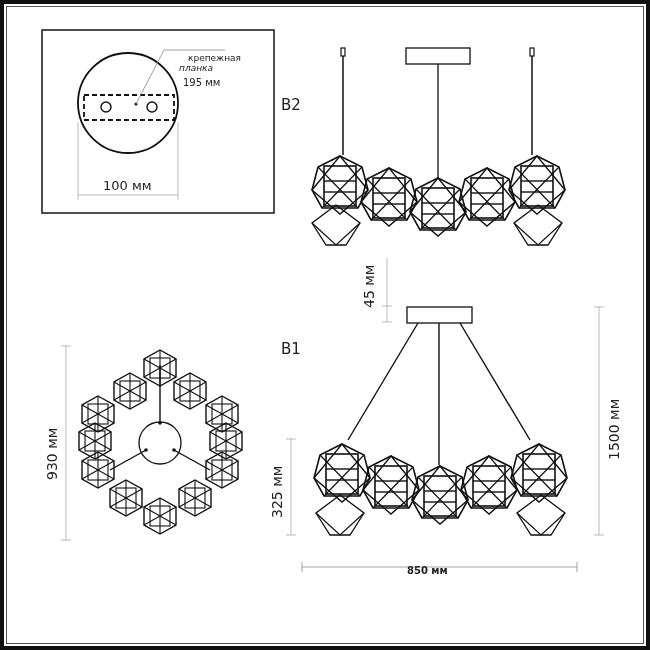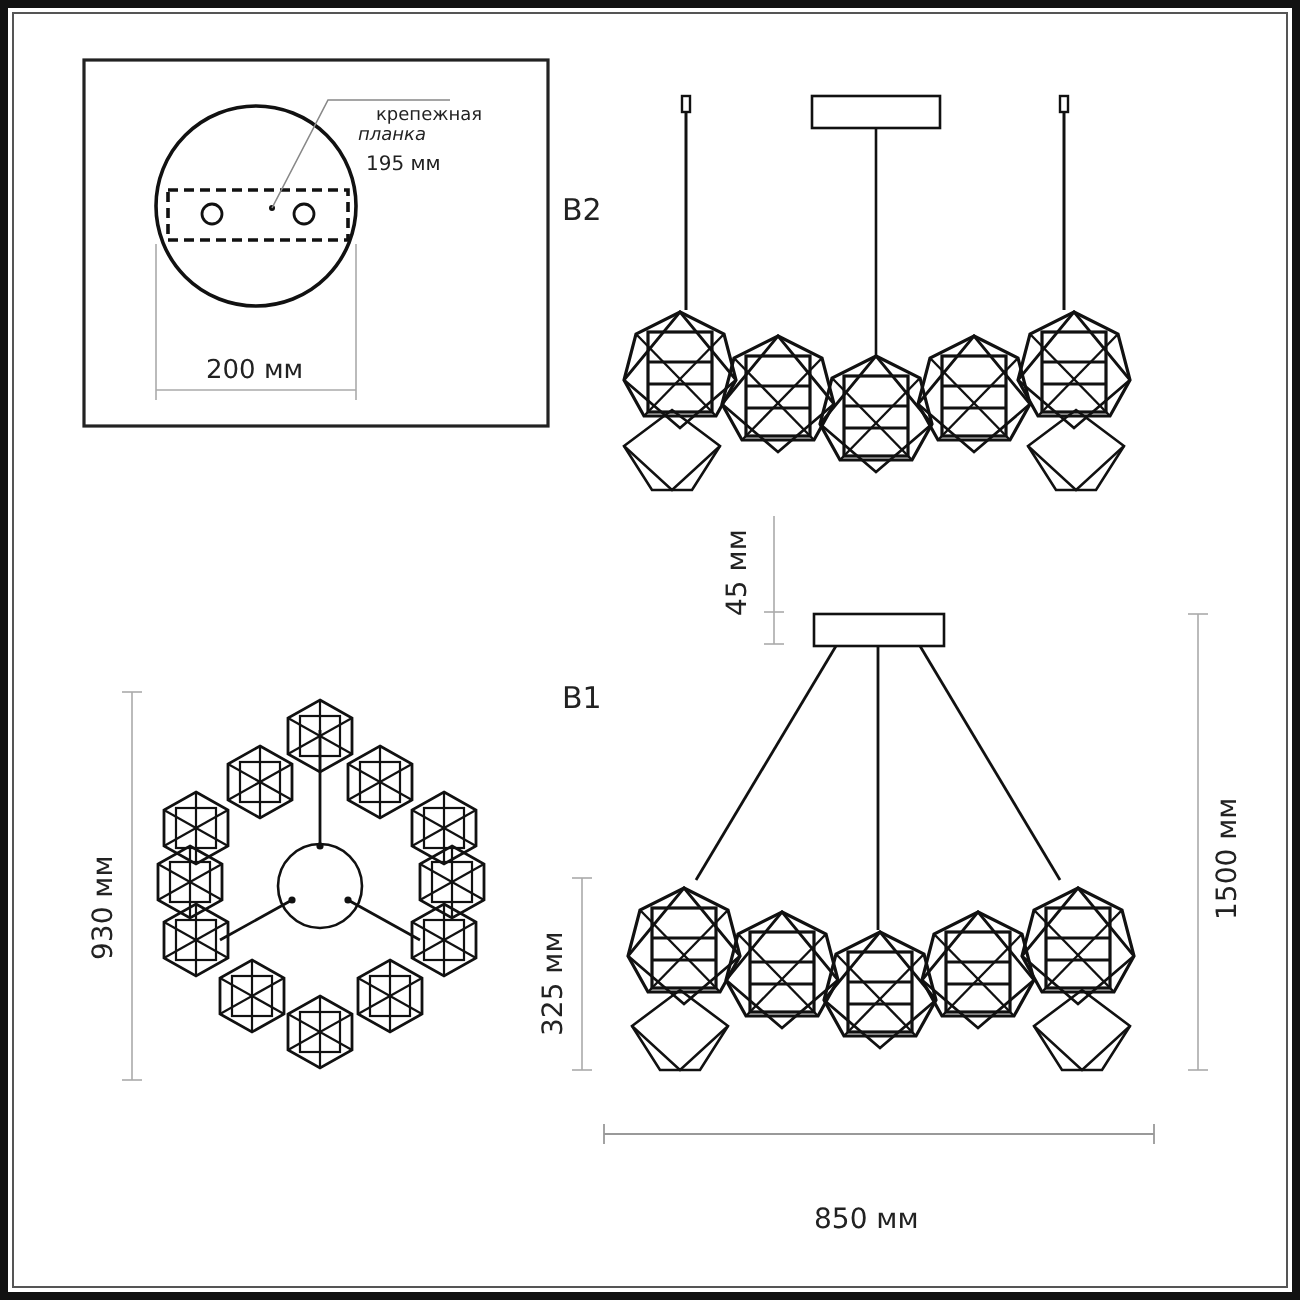--- a/index.html
+++ b/index.html
@@ -123,23 +123,23 @@
     <use href="#cubo-small" x="98" y="470"></use>
     <use href="#cubo-small" x="95" y="441"></use>
     <use href="#cubo-small" x="98" y="414"></use>
     <use href="#cubo-small" x="130" y="391"></use>
   </g>
 </svg>
 
 <div class="lbl" style="left:183px; top:37px; font-size:10px;margin-top:40px;">195 мм</div>
 <div class="lbl" style="left:172px; top:53px; font-size:9px;margin-left:16px;">крепежная</div>
 <div class="lbl" style="left:179px; top:63px; font-size:9px;font-style:italic;">планка</div>
-<div class="lbl" style="left:103px; top:178px; font-size:13px;">200 мм</div>
+<div class="lbl" style="left:103px; top:178px; font-size:13px;">100 мм</div>
 
 <div class="lbl" style="left:281px; top:96px; font-size:15px;">B2</div>
 <div class="lbl vert" style="left:361px; top:308px; font-size:14px;">45 мм</div>
 
 <div class="lbl" style="left:281px; top:340px; font-size:15px;text-align:right;">B1</div>
 <div class="lbl vert" style="left:269px; top:518px; font-size:14px;">325 мм</div>
 <div class="lbl vert" style="left:606px; top:460px; font-size:14px;">1500 мм</div>
-<div class="lbl" style="left:407px; top:602px; font-size:14px;">850 мм</div>
+<div class="lbl" style="left:407px; top:565px; font-size:10px;font-weight:bold;">850 мм</div>
 
 <div class="lbl vert" style="left:44px; top:480px; font-size:14px;">930 мм</div>
 
 </body></html>

